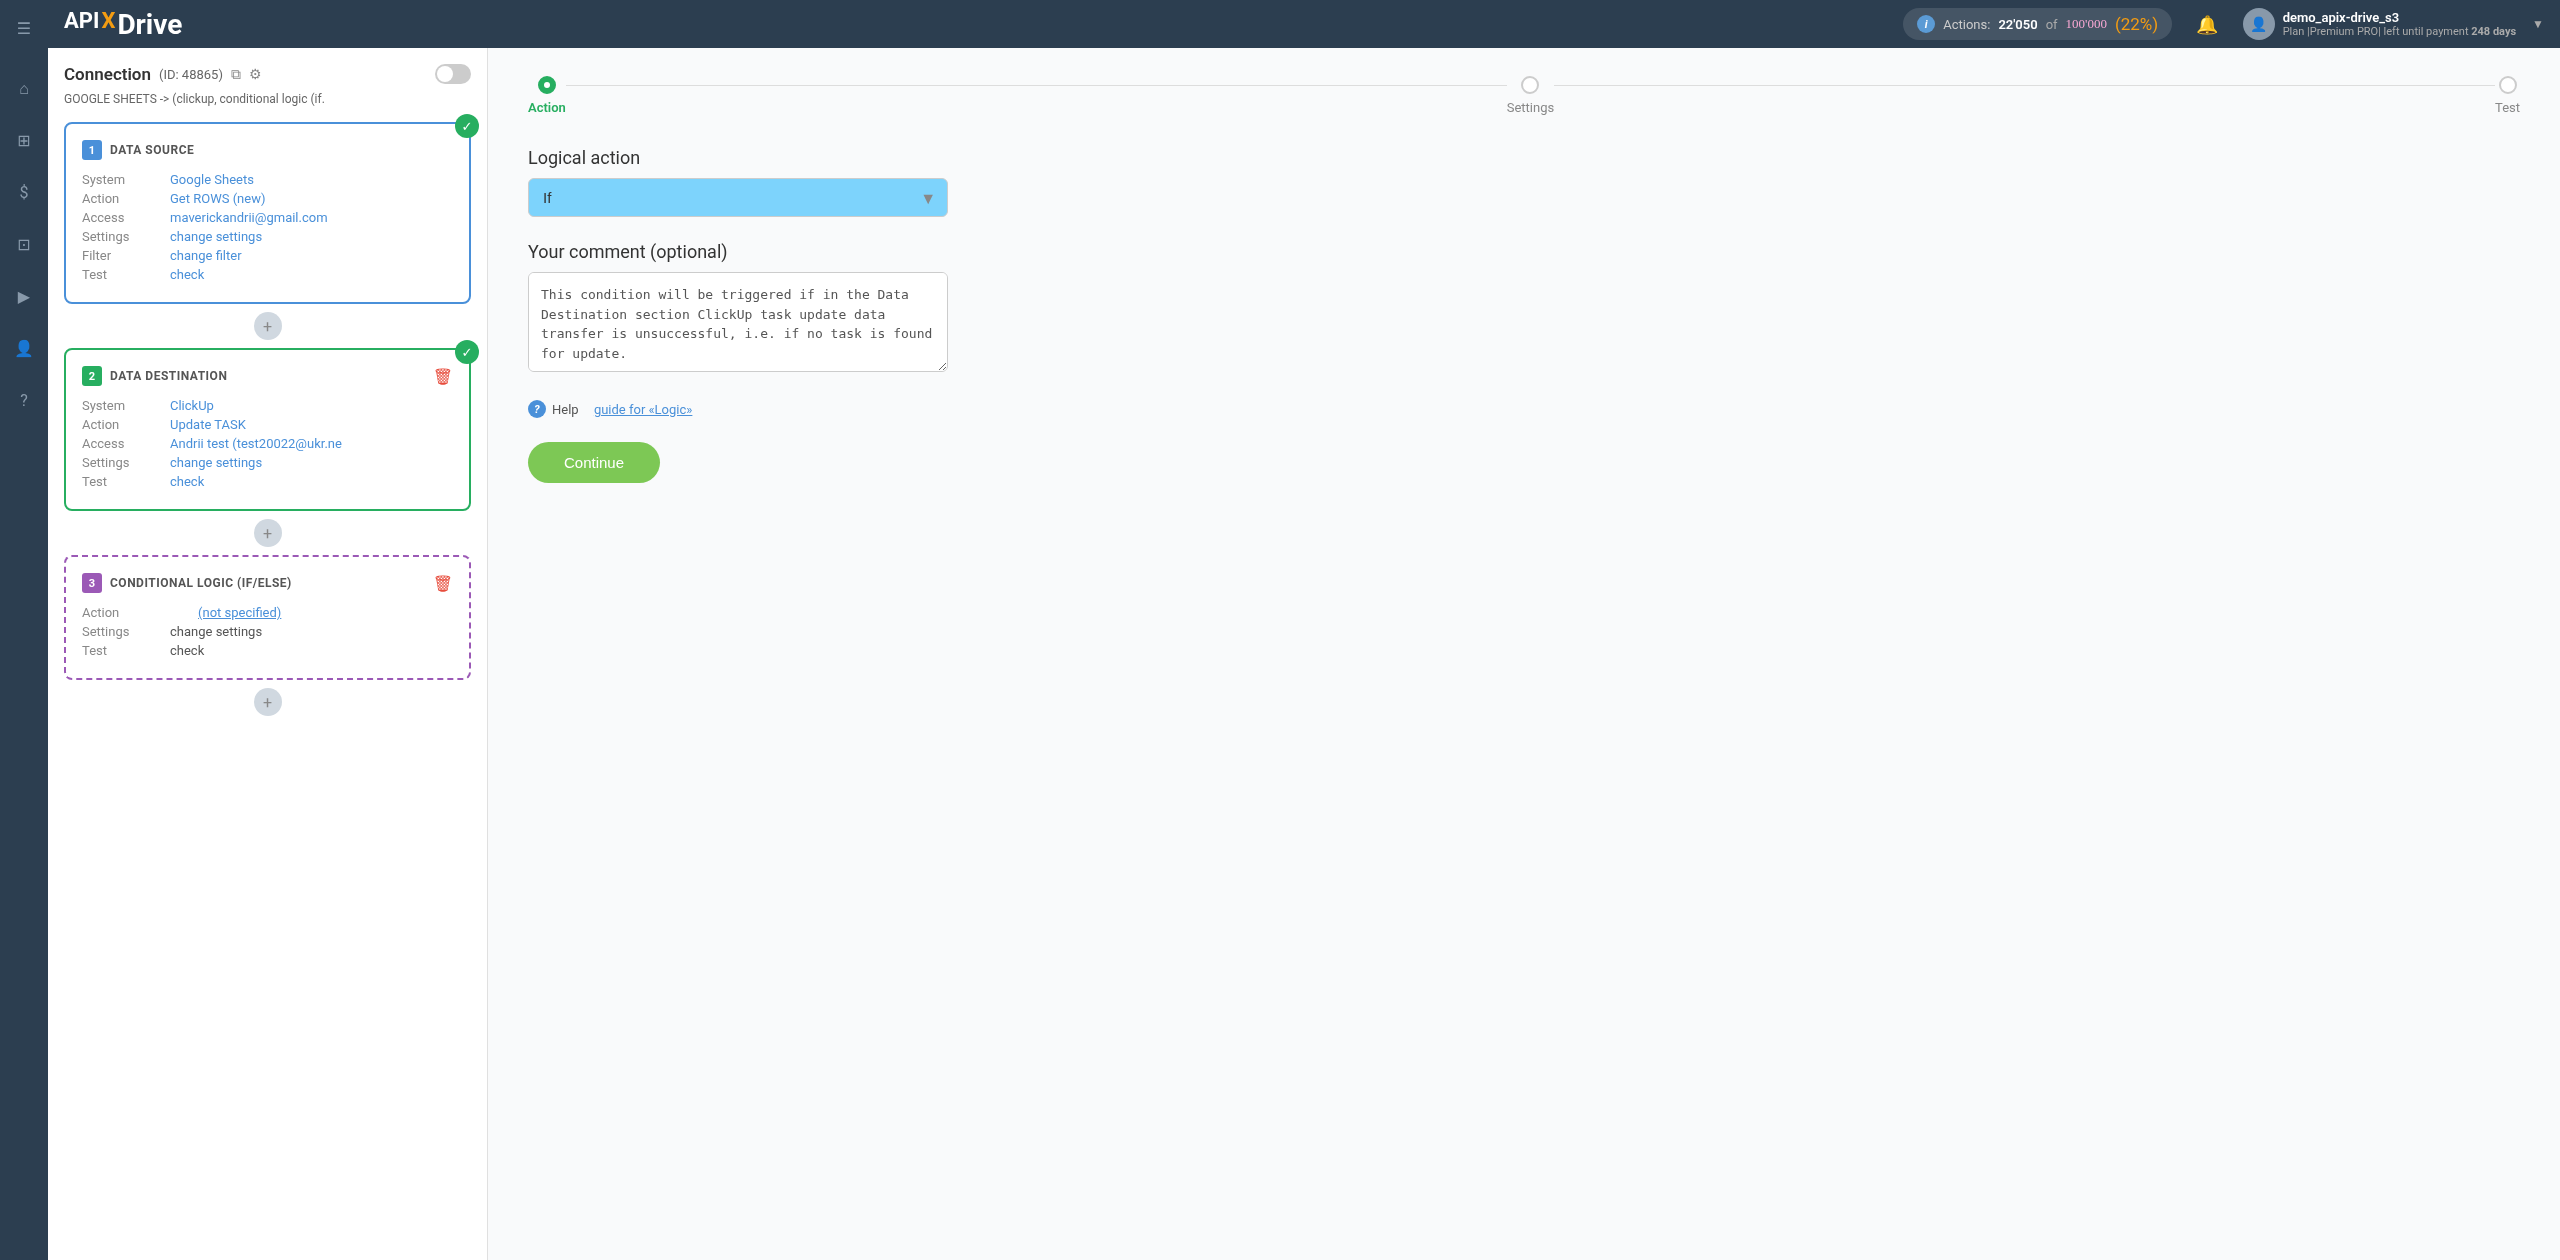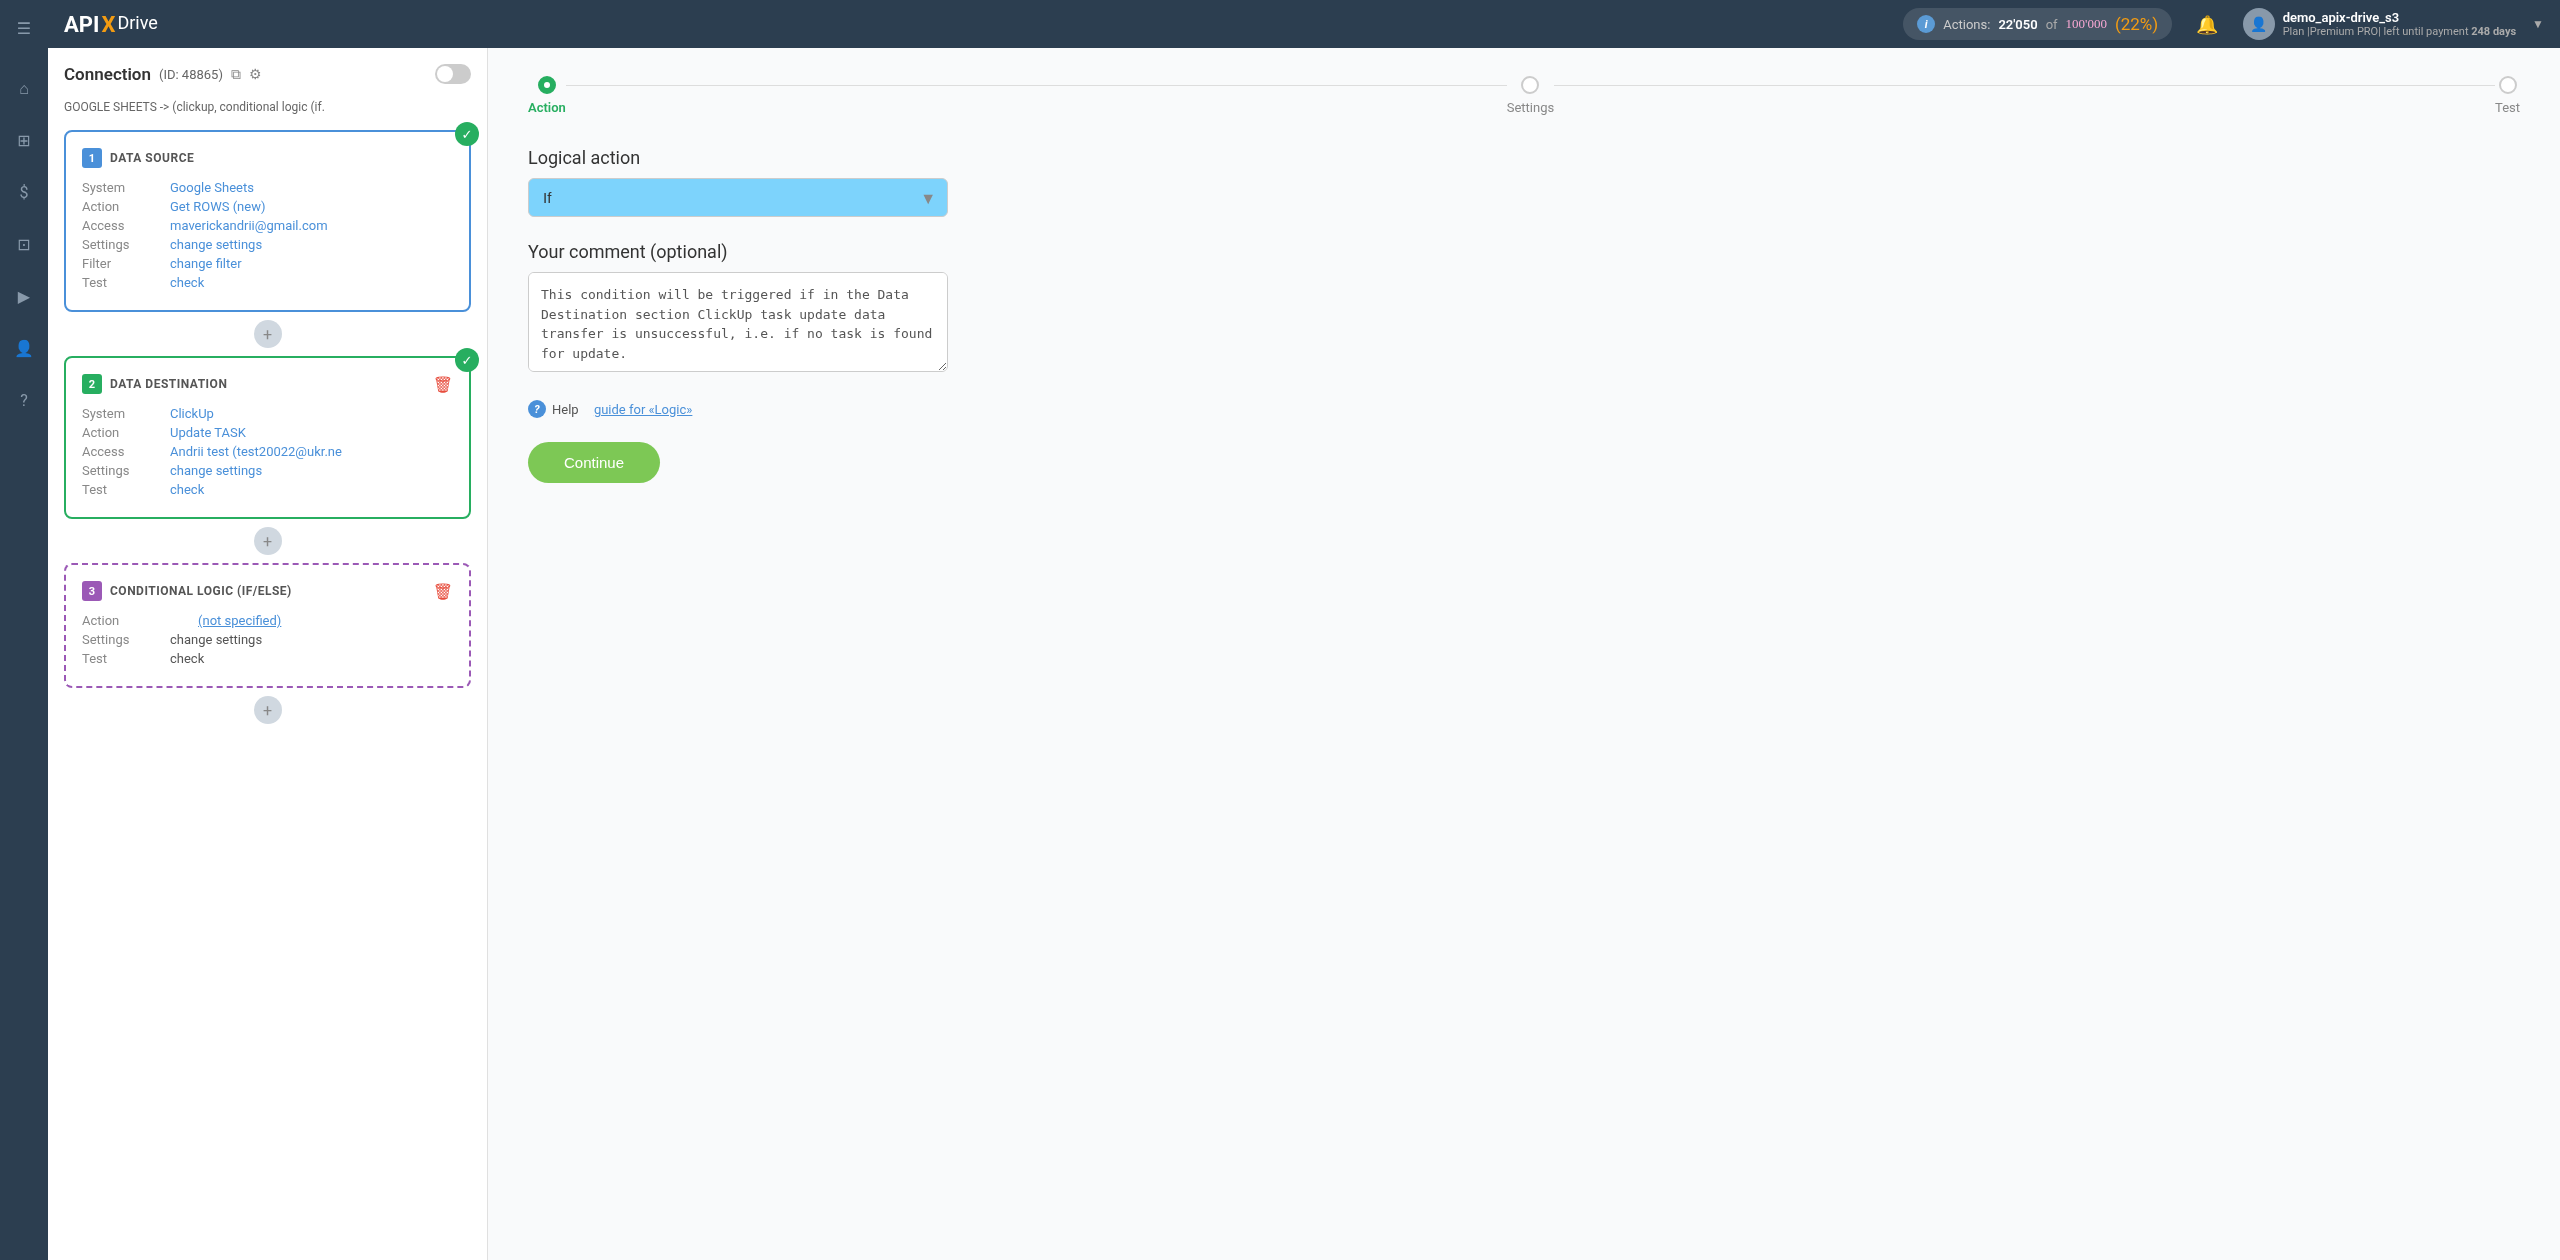--- a/index.html
+++ b/index.html
@@ -47,21 +47,21 @@
       gap: 16px;
       flex-shrink: 0;
     }
     .logo {
       display: flex;
       align-items: flex-start;
       gap: 2px;
     }
     .logo-api { color: #fff; font-size: 22px; font-weight: 700; }
     .logo-x { color: #f39c12; font-size: 22px; font-weight: 700; }
-    .logo-drive { color: #fff; font-size: 18px; font-weight: 400; }
+    .logo-drive { color: #fff; font-size: 28px; font-weight: 700; }
 
     .topnav-spacer { flex: 1; }
 
     .actions-badge {
       background: rgba(255,255,255,0.12);
       border-radius: 20px;
       padding: 6px 14px;
       display: flex;
       align-items: center;
       gap: 8px;
@@ -120,21 +120,21 @@
       border-right: 1px solid #e0e0e0;
       overflow-y: auto;
       padding: 16px;
       flex-shrink: 0;
     }
 
     .connection-header {
       display: flex;
       align-items: center;
       gap: 8px;
-      margin-bottom: 16px;
+      margin-bottom: 8px;
     }
     .connection-title {
       font-size: 17px;
       font-weight: 600;
       color: #333;
     }
     .connection-id {
       font-size: 13px;
       color: #666;
     }

